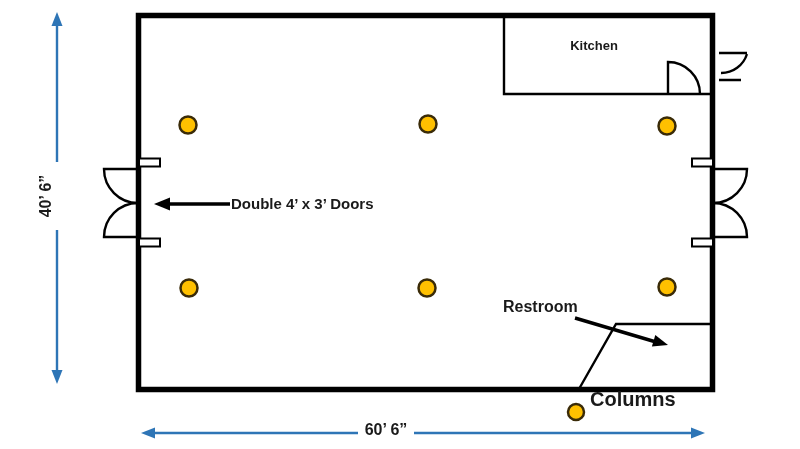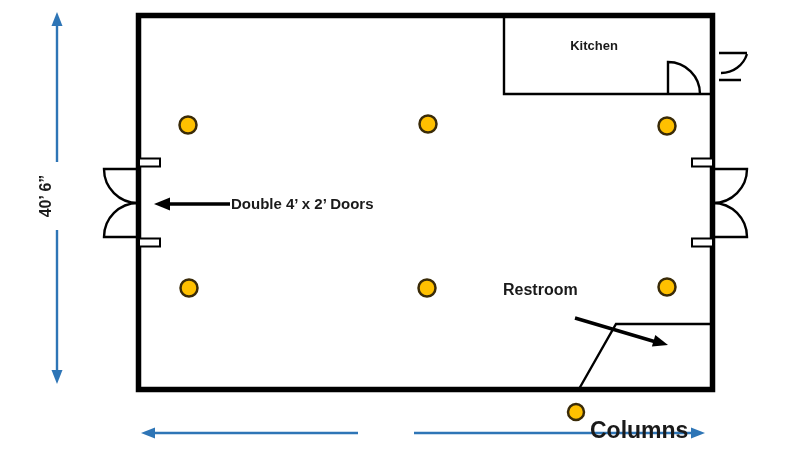--- a/index.html
+++ b/index.html
@@ -17,22 +17,22 @@
   .black-head{fill:var(--wall,#000);stroke:none;}
   .dim-line{stroke:var(--accent-blue,#2E75B6);stroke-width:2.4;}
   .dim-head{fill:var(--accent-blue,#2E75B6);stroke:none;}
   .label{
     position:absolute;color:var(--text,#1a1a1a);font-weight:bold;white-space:nowrap;
     line-height:1.1;
   }
   .label-kitchen{left:514px;top:39px;width:160px;text-align:center;font-size:13px;}
   .label-longhouse{left:167px;top:352px;font-size:19px;letter-spacing:1.5px;}
   .label-doors{left:231px;top:196px;font-size:15px;}
-  .label-restroom{left:503px;top:281px;font-size:16px;}
-  .label-legend{left:590px;top:418px;font-size:23px;}
+  .label-restroom{left:503px;top:298px;font-size:16px;}
+  .label-legend{left:590px;top:388px;font-size:20px;}
   .label-dim-w{left:336px;top:421px;width:100px;text-align:center;font-size:16px;}
   .label-dim-h{
     left:8px;top:185px;width:80px;height:22px;text-align:center;font-size:16px;
     transform:rotate(-90deg);
   }
 </style>
 </head>
 <body>
 
 <div class="canvas">
@@ -85,21 +85,22 @@
 
     <line x1="152" y1="433" x2="358" y2="433" class="dim-line"></line>
     <line x1="414" y1="433" x2="694" y2="433" class="dim-line"></line>
     <polygon points="141,433 155,427.5 155,438.5" class="dim-head"></polygon>
     <polygon points="705,433 691,427.5 691,438.5" class="dim-head"></polygon>
   </svg>
 
   <div class="label label-kitchen">Kitchen</div>
 
 
-  <div class="label label-doors">Double 4’ x 2’ Doors</div>
+  <div class="label label-doors">Double 4’ x 3’ Doors</div>
 
   <div class="label label-restroom">Restroom</div>
 
   <div class="label label-legend">Columns</div>
 
+  <div class="label label-dim-w">60’ 6”</div>
 
   <div class="label label-dim-h">40’ 6”</div>
 </div>
 
 </body></html>

